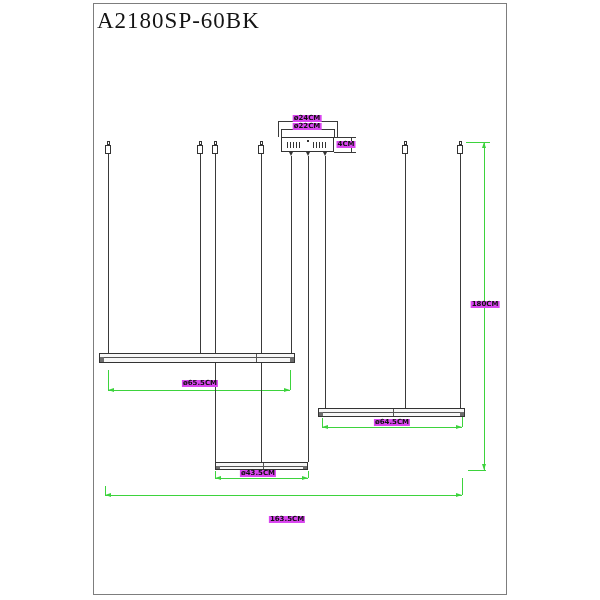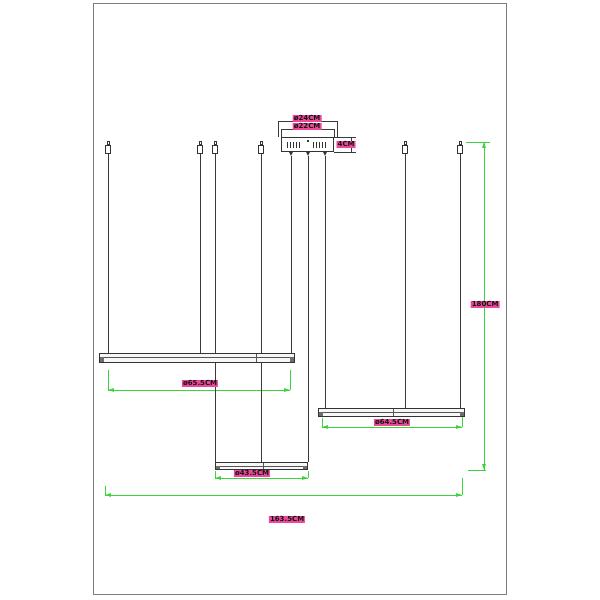--- a/index.html
+++ b/index.html
@@ -32,30 +32,31 @@
   #canopy-tick{position:absolute;left:25px;top:2px;width:2px;height:2px;background:#333;}
   
   :root{--g:#3dd33d;}
   .gh{height:1px;background:var(--g);}
   .gv{width:1px;background:var(--g);}
   .arr-l{width:0;height:0;border-top:2px solid transparent;border-bottom:2px solid transparent;border-right:6px solid var(--g);}
   .arr-r{width:0;height:0;border-top:2px solid transparent;border-bottom:2px solid transparent;border-left:6px solid var(--g);}
   .arr-u{width:0;height:0;border-left:2px solid transparent;border-right:2px solid transparent;border-bottom:6px solid var(--g);}
   .arr-d{width:0;height:0;border-left:2px solid transparent;border-right:2px solid transparent;border-top:6px solid var(--g);}
   
-  .lbl{font-size:7px;font-weight:bold;color:#111;background:#ec4899;line-height:7px;
+  .lbl{font-size:7px;font-weight:bold;color:#111;background:#d946ef;line-height:7px;
        white-space:nowrap;padding:0 1px;transform:translateX(-50%);z-index:6;}
   .z1{z-index:1}.z2{z-index:2}.z3{z-index:3}
 </style>
 </head>
 <body>
 
 <div id="stage">
 
   <div class="abs" id="frame"></div>
+  <div class="abs" id="title">A2180SP-60BK</div>
 
   <div class="abs wire z1" style="left:108px;top:154px;height:199px"></div>
   <div class="abs wire z1" style="left:200px;top:154px;height:199px"></div>
   <div class="abs wire z1" style="left:215px;top:154px;height:308px"></div>
   <div class="abs wire z1" style="left:261px;top:154px;height:308px"></div>
   <div class="abs wire z1" style="left:291px;top:156px;height:197px"></div>
   <div class="abs wire z1" style="left:308px;top:156px;height:306px"></div>
   <div class="abs wire z1" style="left:325px;top:156px;height:252px"></div>
   <div class="abs wire z1" style="left:405px;top:154px;height:254px"></div>
   <div class="abs wire z1" style="left:460px;top:154px;height:256px"></div>
@@ -127,21 +128,21 @@
   <div class="abs gh" style="left:322px;top:427px;width:140px"></div>
   <div class="abs arr-l" style="left:322px;top:425px"></div>
   <div class="abs arr-r" style="left:456px;top:425px"></div>
   <div class="abs lbl" style="left:392px;top:419px">ø64.5CM</div>
 
   <div class="abs gv" style="left:215px;top:471px;height:7px"></div>
   <div class="abs gv" style="left:308px;top:471px;height:7px"></div>
   <div class="abs gh" style="left:215px;top:478px;width:93px"></div>
   <div class="abs arr-l" style="left:215px;top:476px"></div>
   <div class="abs arr-r" style="left:302px;top:476px"></div>
-  <div class="abs lbl" style="left:252px;top:470px">ø43.5CM</div>
+  <div class="abs lbl" style="left:258px;top:470px">ø43.5CM</div>
 
   <div class="abs gv" style="left:105px;top:486px;height:9px"></div>
   <div class="abs gv" style="left:462px;top:478px;height:17px"></div>
   <div class="abs gh" style="left:105px;top:495px;width:357px"></div>
   <div class="abs arr-l" style="left:105px;top:493px"></div>
   <div class="abs arr-r" style="left:456px;top:493px"></div>
   <div class="abs lbl" style="left:287px;top:516px">163.5CM</div>
 
   <div class="abs gh" style="left:466px;top:142px;width:24px"></div>
   <div class="abs gh" style="left:468px;top:470px;width:18px"></div>

